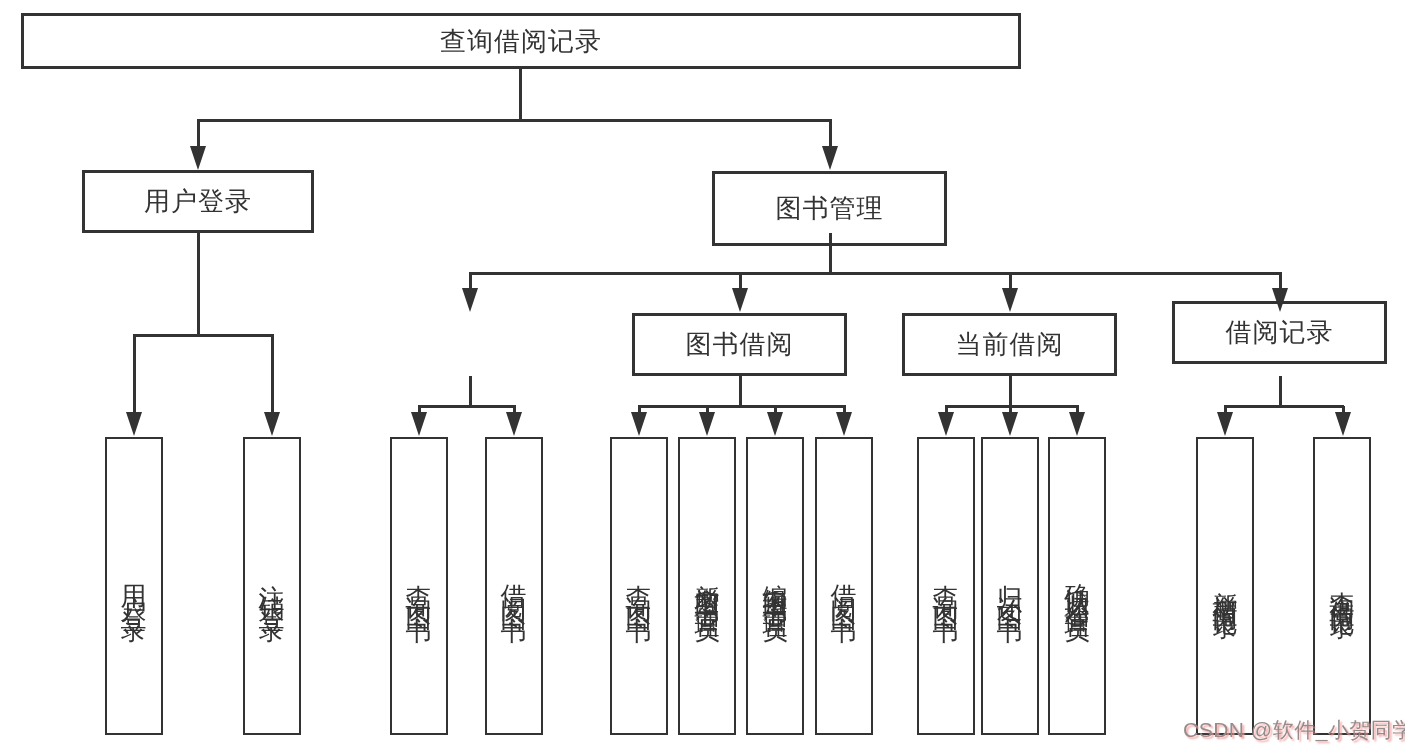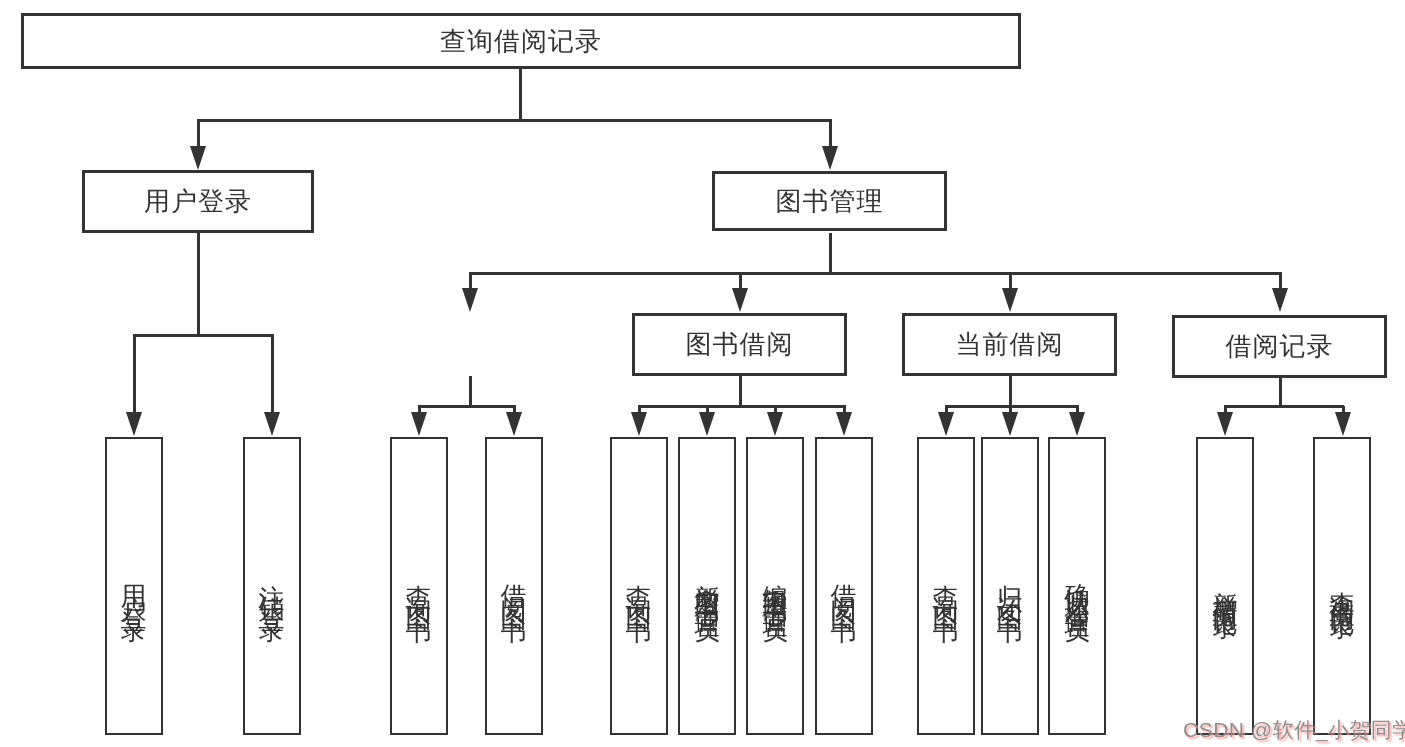--- a/index.html
+++ b/index.html
@@ -77,31 +77,31 @@
 
 <div class="stage">
 
   <div class="node" style="left:21px; top:13px; width:1000px; height:56px;">
     <span>查询借阅记录</span>
   </div>
 
   <div class="node" style="left:82px; top:170px; width:232px; height:63px;">
     <span>用户登录</span>
   </div>
-  <div class="node" style="left:712px; top:171px; width:235px; height:60px;">
+  <div class="node" style="left:712px; top:171px; width:235px; height:75px;">
     <span>图书管理</span>
   </div>
 
   <div class="node" style="left:902px; top:313px; width:215px; height:63px;">
     <span>当前借阅</span>
   </div>
   <div class="node" style="left:632px; top:313px; width:215px; height:63px;">
     <span>图书借阅</span>
   </div>
-  <div class="node" style="left:1172px; top:315px; width:215px; height:63px;">
+  <div class="node" style="left:1172px; top:301px; width:215px; height:63px;">
     <span>借阅记录</span>
   </div>
 
   <div class="vbox" style="left:105px;">
     <span class="vtext">用户登录</span>
   </div>
   <div class="vbox" style="left:243px;">
     <span class="vtext">注销登录</span>
   </div>
   <div class="vbox" style="left:390px;">

